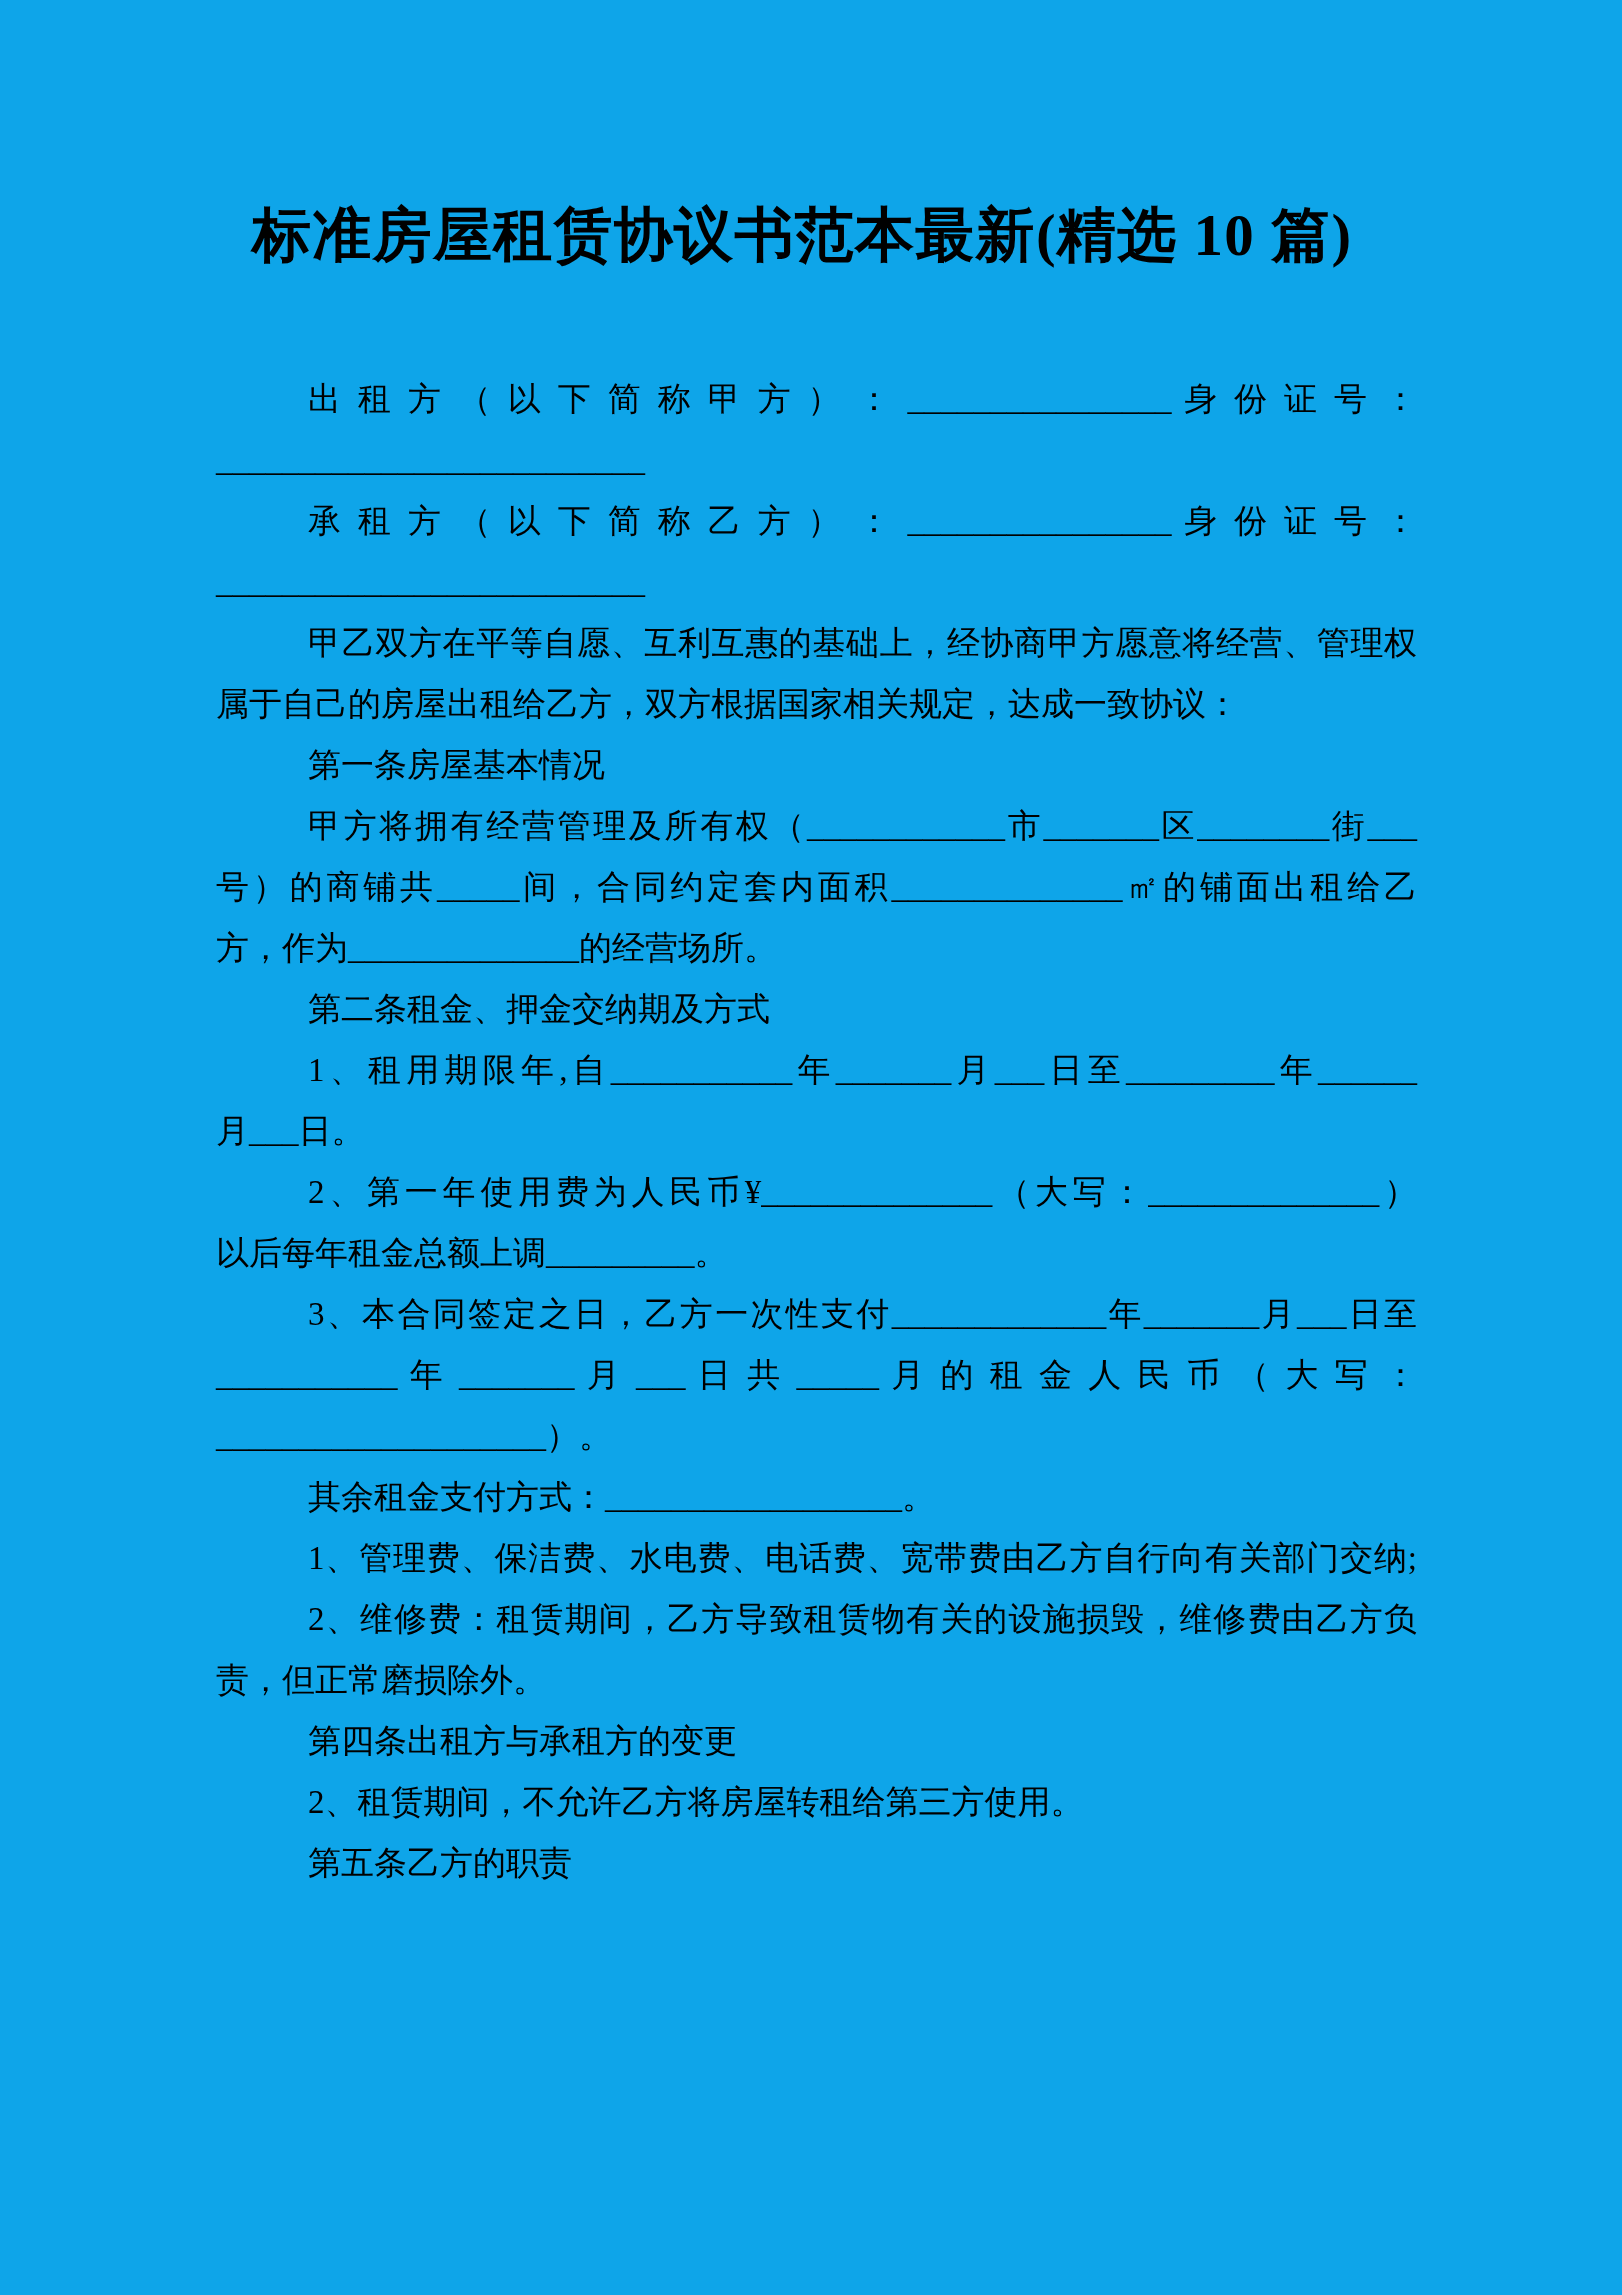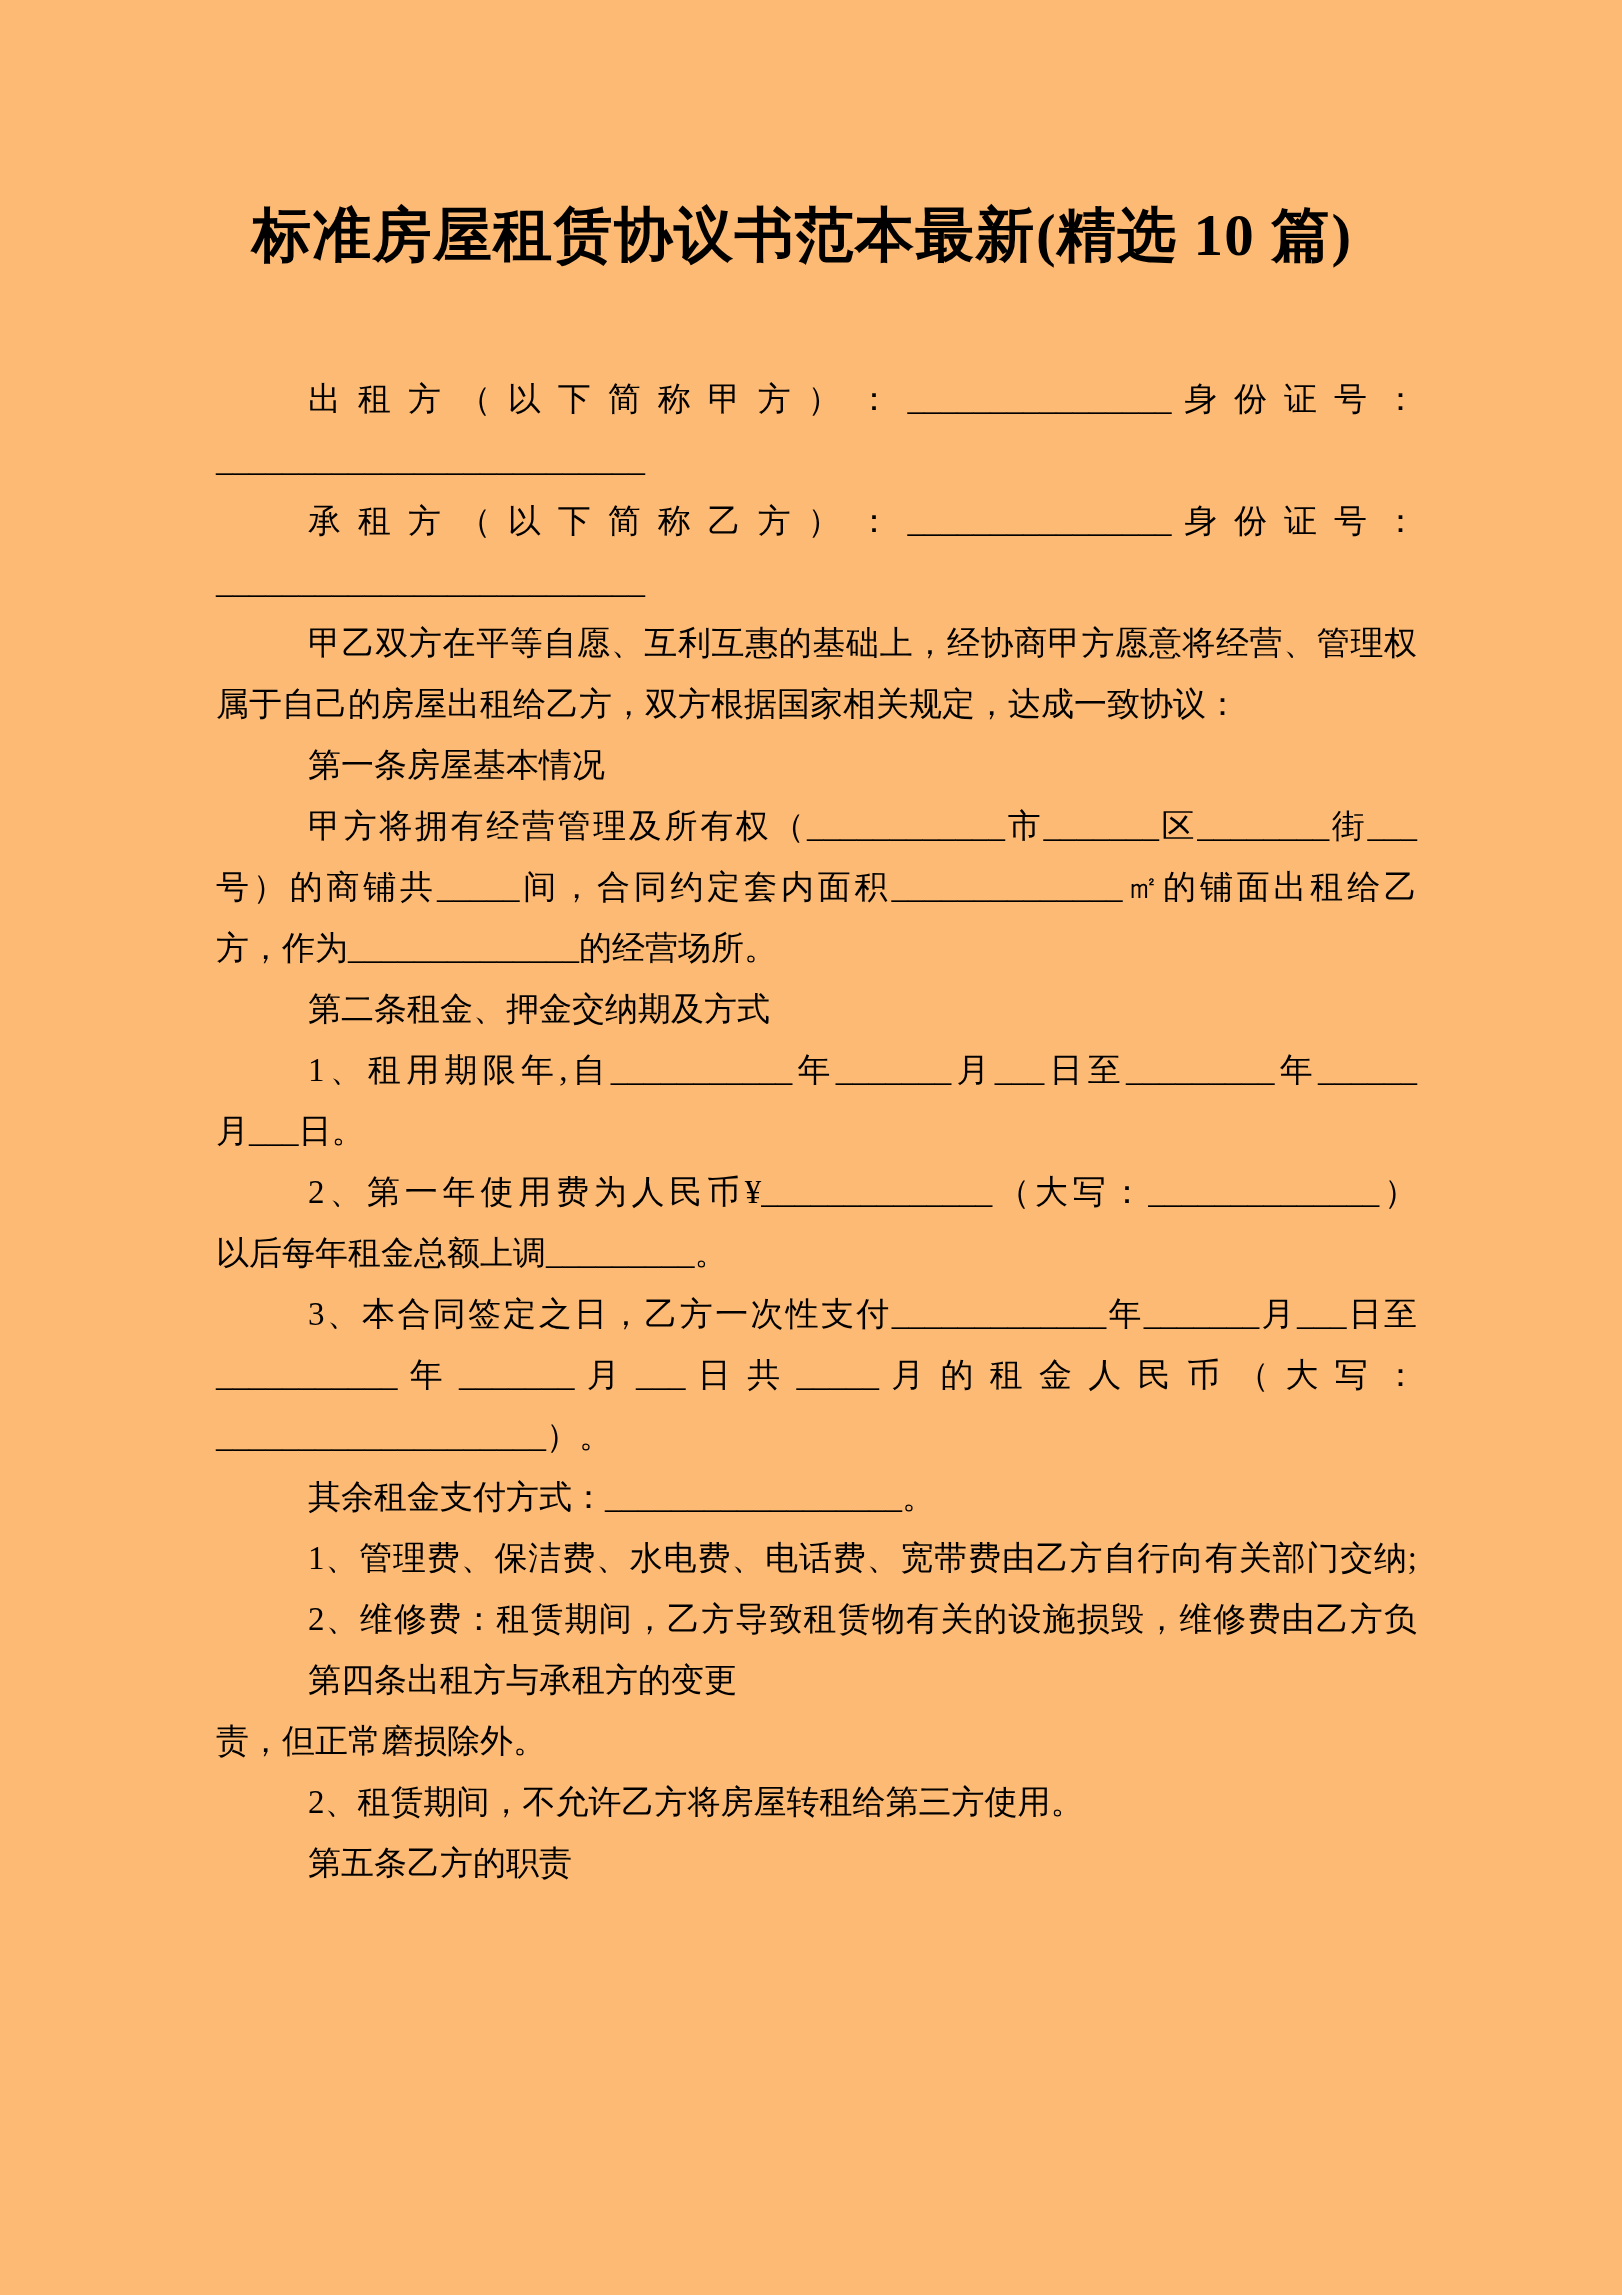--- a/index.html
+++ b/index.html
@@ -33,21 +33,21 @@
   .doc-line.justify {
     white-space: normal;
     text-align: justify;
     text-align-last: justify;
     text-justify: inter-character;
   }
 </style>
 </head>
 <body>
 
-<div class="page" style="background: #fdba74; color: rgb(0, 0, 0);">
+<div class="page" style="background: #0ea5e9; color: rgb(0, 0, 0);">
   <div class="content">
     <h1 class="doc-title">标准房屋租赁协议书范本最新(精选 10 篇)</h1>
     <div id="doc-lines">
         <div class="doc-line indent justify">出 租 方 （ 以 下 简 称 甲 方 ） ： ________________ 身 份 证 号 ：</div>
         <div class="doc-line">__________________________</div>
         <div class="doc-line indent justify">承 租 方 （ 以 下 简 称 乙 方 ） ： ________________ 身 份 证 号 ：</div>
         <div class="doc-line">__________________________</div>
         <div class="doc-line indent justify">甲乙双方在平等自愿、互利互惠的基础上，经协商甲方愿意将经营、管理权</div>
         <div class="doc-line">属于自己的房屋出租给乙方，双方根据国家相关规定，达成一致协议：</div>
         <div class="doc-line indent">第一条房屋基本情况</div>
@@ -58,20 +58,20 @@
         <div class="doc-line indent justify">1、租用期限年,自___________年_______月___日至_________年______</div>
         <div class="doc-line">月___日。</div>
         <div class="doc-line indent justify">2、第一年使用费为人民币¥______________（大写：______________）</div>
         <div class="doc-line">以后每年租金总额上调_________。</div>
         <div class="doc-line indent justify">3、本合同签定之日，乙方一次性支付_____________年_______月___日至</div>
         <div class="doc-line justify">___________ 年 _______ 月 ___ 日 共 _____ 月 的 租 金 人 民 币 （ 大 写 ：</div>
         <div class="doc-line">____________________）。</div>
         <div class="doc-line indent">其余租金支付方式：__________________。</div>
         <div class="doc-line indent justify">1、管理费、保洁费、水电费、电话费、宽带费由乙方自行向有关部门交纳;</div>
         <div class="doc-line indent justify">2、维修费：租赁期间，乙方导致租赁物有关的设施损毁，维修费由乙方负</div>
+        <div class="doc-line">责，但正常磨损除外。</div>
         <div class="doc-line indent">第四条出租方与承租方的变更</div>
-        <div class="doc-line">责，但正常磨损除外。</div>
         <div class="doc-line indent">2、租赁期间，不允许乙方将房屋转租给第三方使用。</div>
         <div class="doc-line indent">第五条乙方的职责</div>
       </div>
   </div>
 </div>
 
 
 </body></html>

